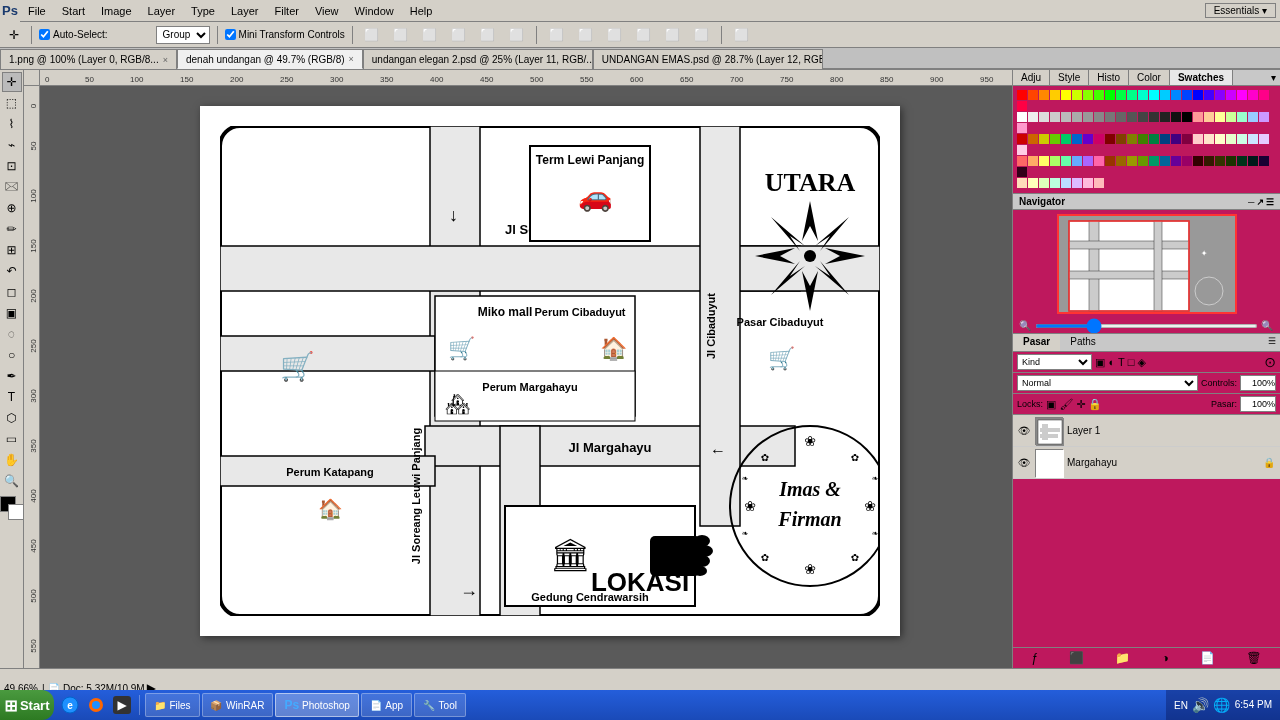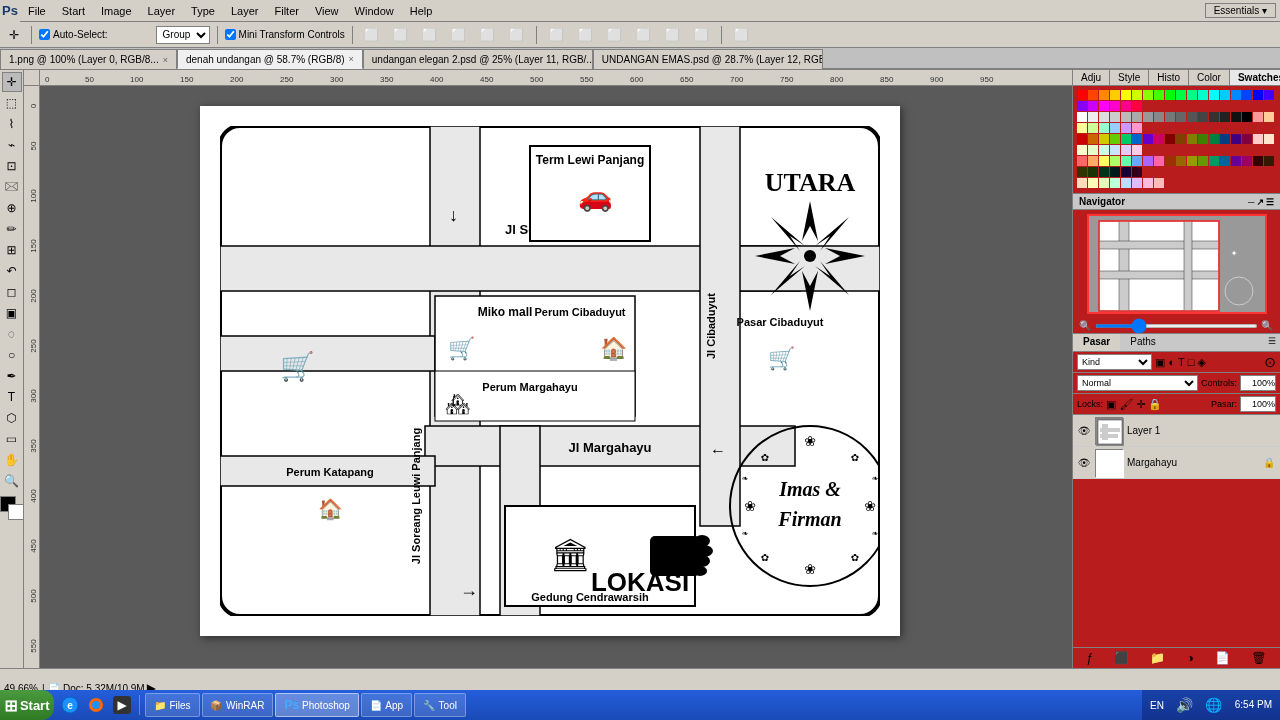--- a/index.html
+++ b/index.html
@@ -156,21 +156,21 @@
   <div class="toolbar-separator"></div>
   <div class="toolbar-btn" style="font-size:12px;">⬜</div>
 </div>
 
 <div id="tabs-row">
   <div class="tab">
     <span>1.png @ 100% (Layer 0, RGB/8...</span>
     <span class="tab-close">×</span>
   </div>
   <div class="tab active">
-    <span>denah undangan @ 58.7% (RGB/8)</span>
+    <span>denah undangan @ 49.7% (RGB/8)</span>
     <span class="tab-close">×</span>
   </div>
   <div class="tab">
     <span>undangan elegan 2.psd @ 25% (Layer 11, RGB/...</span>
 
   </div>
   <div class="tab">
     <span>UNDANGAN EMAS.psd @ 28.7% (Layer 12, RGB/...</span>
 
   </div>
@@ -387,21 +387,21 @@
 
             <text x="229" y="280" font-size="18" fill="#000" font-family="Arial">↓</text>
 
             <text x="240" y="470" font-size="18" fill="#000" font-family="Arial">→</text>
           </svg>
         </div>
       </div>
     </div>
   </div>
 
-  <div id="right-panel" style="width:208px; background:#b91c1c; border-left:1px solid #808080; display:flex; flex-direction:column; overflow:hidden;">
+  <div id="right-panel" style="width:268px; background:#be185d; border-left:1px solid #808080; display:flex; flex-direction:column; overflow:hidden;">
 
     <div style="display:flex; background:#c8c8c8; border-bottom:1px solid #808080;">
       <div class="panel-tab">Adju</div>
       <div class="panel-tab">Style</div>
       <div class="panel-tab">Histo</div>
       <div class="panel-tab">Color</div>
       <div class="panel-tab active">Swatches</div>
       <div style="flex:1;"></div>
       <div style="padding:2px 4px;cursor:pointer;font-size:10px;">▾</div>
     </div>
@@ -703,19 +703,19 @@
     </div>
     <div style="height:24px;padding:0 8px;background:rgba(255,255,255,0.15);border:1px solid rgba(255,255,255,0.3);color:#fff;font-size:10px;cursor:pointer;display:flex;align-items:center;border-radius:2px;gap:3px;">
       <span>📄</span>
         <span>App</span>
     </div>
     <div style="height:24px;padding:0 8px;background:rgba(255,255,255,0.15);border:1px solid rgba(255,255,255,0.3);color:#fff;font-size:10px;cursor:pointer;display:flex;align-items:center;border-radius:2px;gap:3px;">
       <span>🔧</span>
         <span>Tool</span>
     </div>
   </div>
-  <div style="display:flex;align-items:center;gap:12px;padding:0 8px;background:rgba(0,0,50,0.3);height:30px;">
+  <div style="display:flex;align-items:center;gap:4px;padding:0 8px;background:rgba(0,0,50,0.3);height:30px;">
     <span style="color:#fff;font-size:10px;">EN</span>
     <span style="cursor:pointer;font-size:14px;color:#fff;">🔊</span>
     <span style="cursor:pointer;font-size:14px;color:#fff;">🌐</span>
     <div style="color:#fff;font-size:10px;text-align:right;line-height:1.4;cursor:pointer;">6:54 PM</div>
   </div>
 </div>
 
 </body></html>

